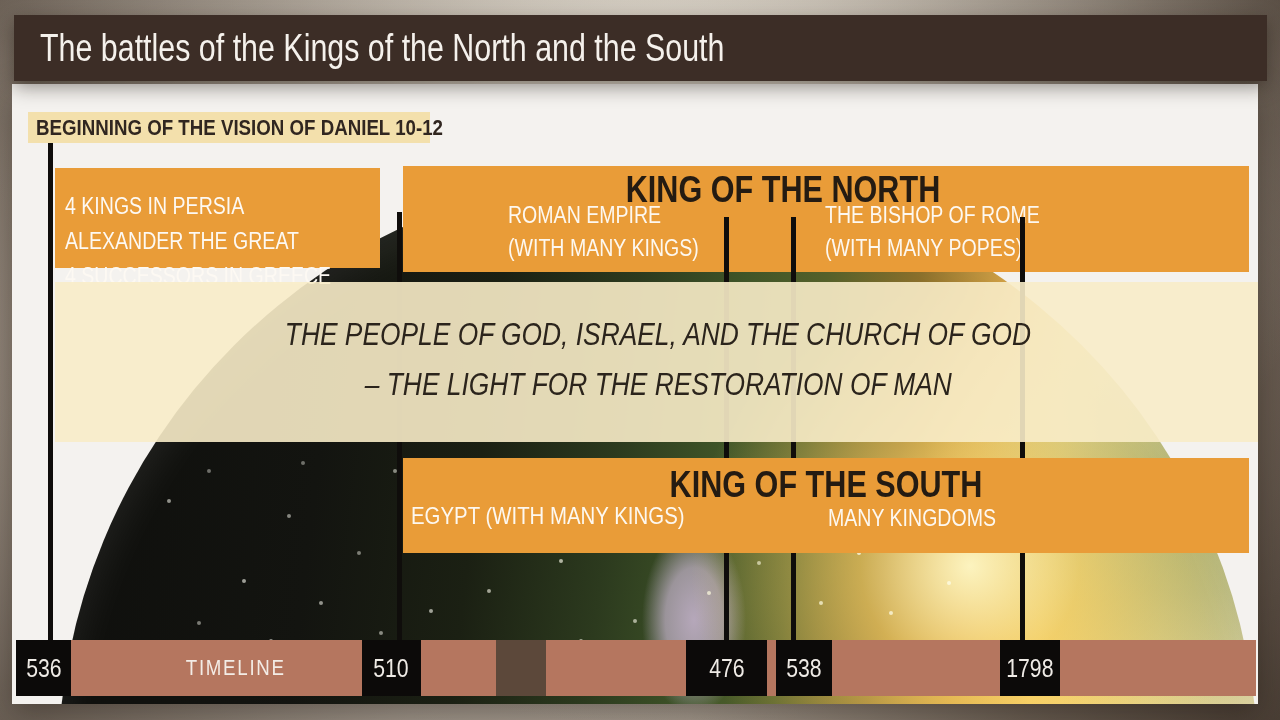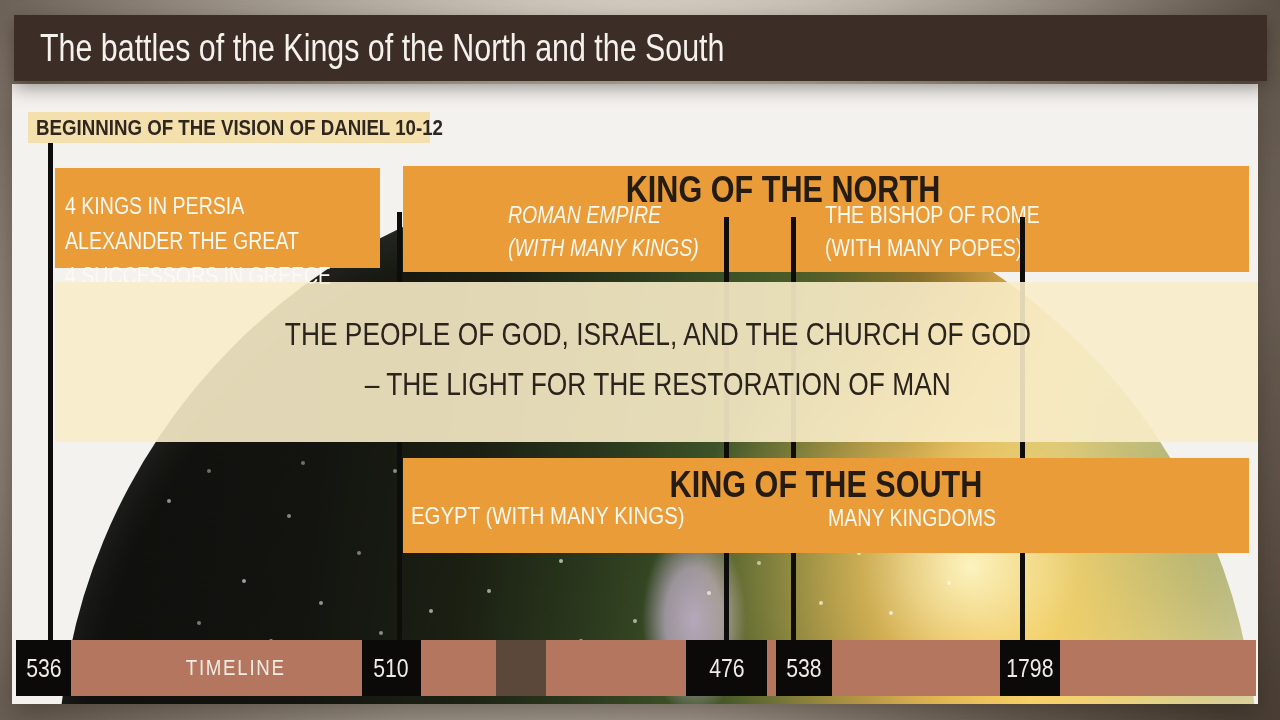--- a/index.html
+++ b/index.html
@@ -83,27 +83,27 @@
   .persia-box div{ line-height:32px; }
   .persia-box span{ color:#fdf9f3; font-size:23px; font-weight:400; }
 
   .north-box{ left:391px; top:82px; width:846px; height:106px; }
   .box-heading{ position:absolute; left:0; top:3px; text-align:center; color:#241b12; font-size:36px; font-weight:700; }
   .north-box .box-heading{ right:86px; }
   .south-box .box-heading{ right:0; }
   .sub2{ position:absolute; top:34px; }
   .sub2 div{ line-height:31px; }
   .sub2 span{ color:#fdf8f0; font-size:23px; font-weight:400; }
-  .roman{ left:105px;font-style:italic; }
+  .roman{ left:105px; }
   .bishop{ left:422px; }
 
   .band{
     position:absolute; left:43px; top:198px; width:1206px; height:160px;
     background:rgba(248,236,200,0.90); z-index:5;
-    display:flex; flex-direction:column; justify-content:center; align-items:center;
+    display:flex; flex-direction:column; justify-content:center; align-items:center;font-style:italic;
   }
   .band div{ line-height:45px; text-align:center; }
   .band span{ color:#2b241c; font-size:31px; font-weight:500; }
 
   .south-box{ left:391px; top:374px; width:846px; height:95px; z-index:6; }
   .south-box .box-heading{ top:6px; }
   .egypt-label{ position:absolute; left:8px; top:44px; }
   .egypt-label span{ color:#fdf8f0; font-size:24px; }
   .kingdoms-label{ position:absolute; left:425px; top:47px; }
   .kingdoms-label span{ color:#fdf8f0; font-size:23px; }

